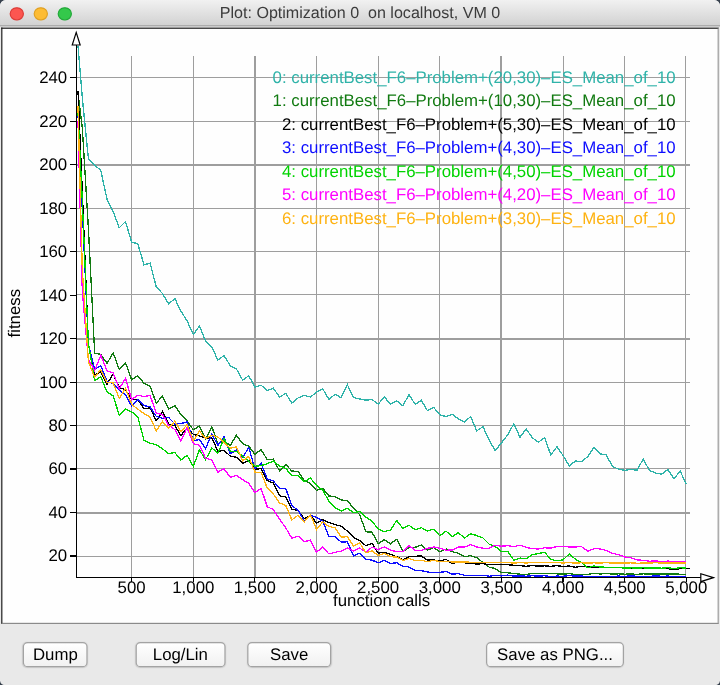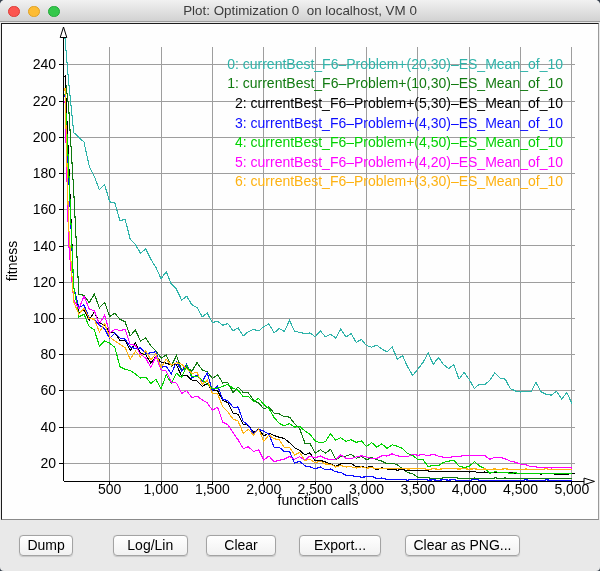--- a/index.html
+++ b/index.html
@@ -127,16 +127,15 @@
         <text x="563" y="88.4" text-anchor="end" fill="#117a11">1: currentBest_F6–Problem+(10,30)–ES_Mean_of_10</text>
         <text x="563" y="108.0" text-anchor="end" fill="#000000">2: currentBest_F6–Problem+(5,30)–ES_Mean_of_10</text>
         <text x="563" y="127.6" text-anchor="end" fill="#0d0dff">3: currentBest_F6–Problem+(4,30)–ES_Mean_of_10</text>
         <text x="563" y="147.2" text-anchor="end" fill="#00d300">4: currentBest_F6–Problem+(4,50)–ES_Mean_of_10</text>
         <text x="563" y="166.8" text-anchor="end" fill="#ff00ff">5: currentBest_F6–Problem+(4,20)–ES_Mean_of_10</text>
         <text x="563" y="186.4" text-anchor="end" fill="#feb211">6: currentBest_F6–Problem+(3,30)–ES_Mean_of_10</text>
     </g>
   </svg>
   <div class="btn" style="left:19.3px; width:53.7px;">Dump</div>
   <div class="btn" style="left:113px; width:74.6px;">Log/Lin</div>
-  <div class="btn" style="left:206px; width:70px;">Clear</div>
-  <div class="btn" style="left:299.2px; width:81.6px;">Export...</div>
-  <div class="btn" style="left:404.6px; width:115.8px;">Clear as PNG...</div>
+  <div class="btn" style="left:206px; width:70px;">Save</div>
+  <div class="btn" style="left:404.6px; width:115.8px;">Save as PNG...</div>
 </div>
 
 </body></html>

